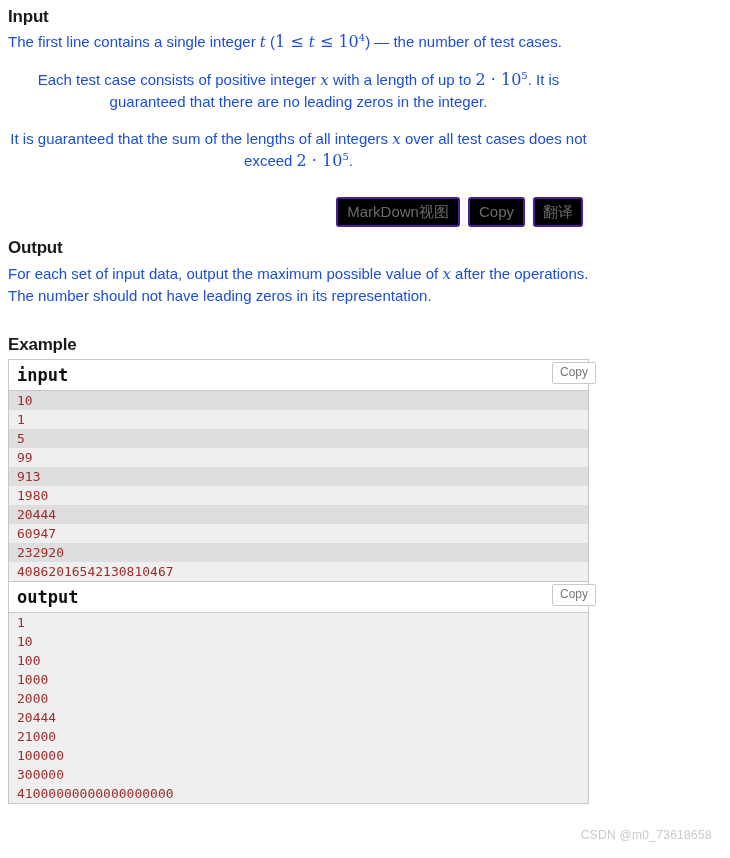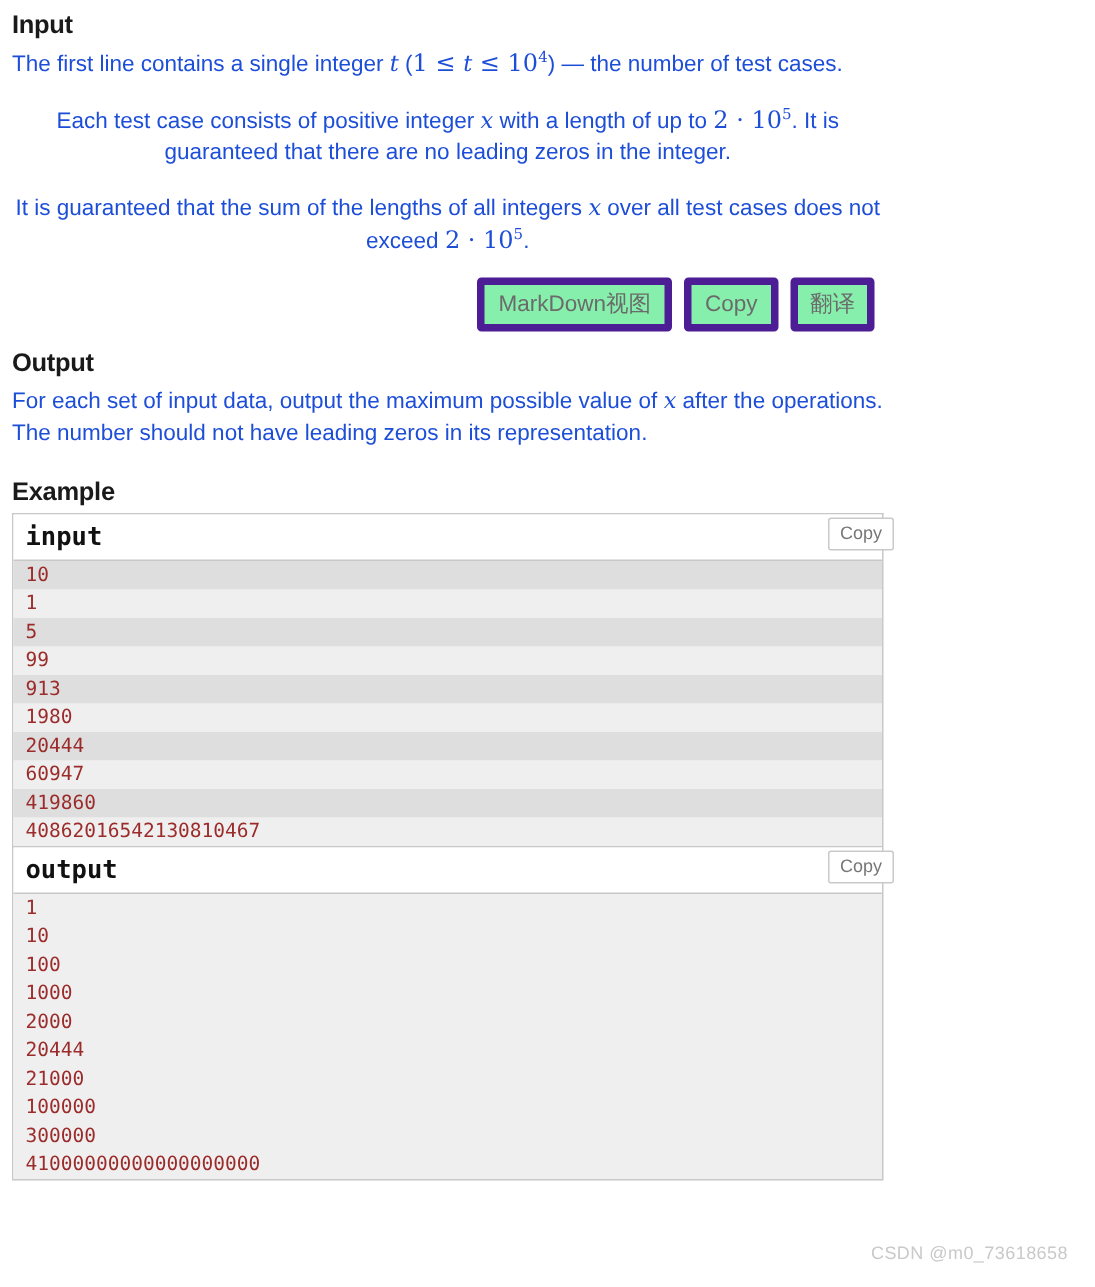--- a/index.html
+++ b/index.html
@@ -70,27 +70,28 @@
     align-items: center;
     gap: 8px;
     margin-top: 14px;
     margin-bottom: 10px;
     padding-right: 6px;
   }
   .tb-btn {
     font-family: "Liberation Sans", sans-serif;
     font-size: 15px;
     color: #6b6b6b;
-    background: #86efac;
-    border: 5px solid #4c1d95;
+    background: #000000;
+    border: 2px solid #4c1d95;
     border-radius: 3px;
     padding: 4px 9px 5px 9px;
     line-height: 17px;
     cursor: pointer;
     white-space: nowrap;
+    margin-top: 12px;
   }
   .tb-btn.narrow { padding: 4px 8px 5px 8px; }
 
   
   .codeblock {
     border: 1px solid #c8c8c8;
     border-bottom: none;
     background: #ffffff;
     margin: 0;
     position: relative;
@@ -175,38 +176,38 @@
     <button class="tb-btn">Copy</button>
     <button class="tb-btn narrow">翻译</button>
   </div>
 
   <h2 class="section-title">Output</h2>
 
   <div>
     <p class="para">For each set of input data, output the maximum possible value of <span class="mathvar">x</span> after the operations. The number should not have leading zeros in its representation.</p>
   </div>
 
-  <h2 class="section-title" style="margin-top:18px;">Example</h2>
+  <h2 class="section-title" style="margin-top:28px;">Example</h2>
 
   <div id="example-blocks">
       <div class="codeblock first">
         <div class="code-head">
           <span class="code-title">input</span>
           <button class="copy-chip">Copy</button>
         </div>
         <div class="code-body striped">
           <div class="code-line">10</div>
           <div class="code-line">1</div>
           <div class="code-line">5</div>
           <div class="code-line">99</div>
           <div class="code-line">913</div>
           <div class="code-line">1980</div>
           <div class="code-line">20444</div>
           <div class="code-line">60947</div>
-          <div class="code-line">419860</div>
+          <div class="code-line">232920</div>
           <div class="code-line">40862016542130810467</div>
         </div>
       </div>
       <div class="codeblock last">
         <div class="code-head">
           <span class="code-title">output</span>
           <button class="copy-chip">Copy</button>
         </div>
         <div class="code-body plain">
           <div class="code-line">1</div>

